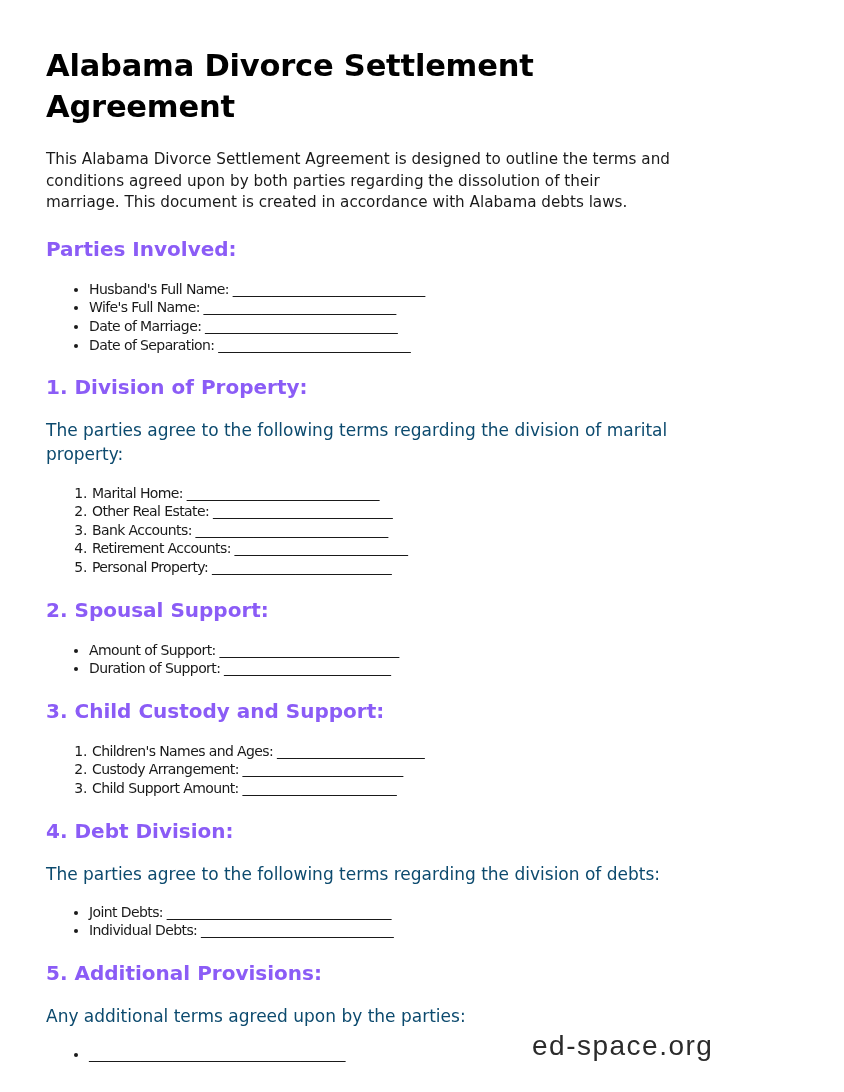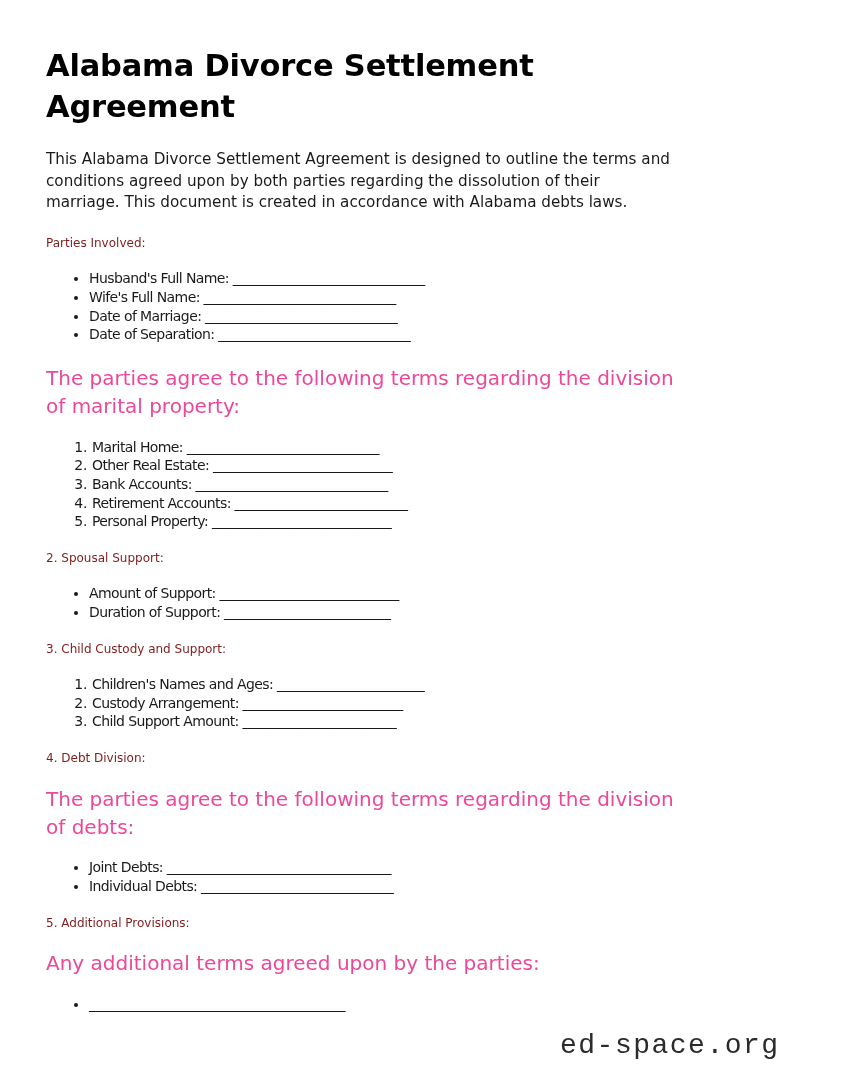--- a/index.html
+++ b/index.html
@@ -33,32 +33,32 @@
     max-width: 600px;
   }
   .intro {
     font-size: 15.2px;
     line-height: 1.42;
     margin: 0 0 22px 0;
     max-width: 748px;
     color: #1a1a1a;
   }
   h2.section-head {
-    font-size: 12px;
-    font-weight: normal;
+    font-size: 20px;
+    font-weight: bold;
     line-height: 1.3;
     margin: 0 0 18px 0;
-    color: #7f1d1d;
+    color: #8b5cf6;
   }
   p.lead {
-    font-size: 20px;
+    font-size: 17px;
     line-height: 1.42;
     margin: 0 0 17px 0;
     max-width: 760px;
-    color: #ec4899;
+    color: #0c4a6e;
   }
   ul.blanks, ol.blanks {
     margin: 0 0 20px 0;
     padding-left: 43px;
     font-size: 14px;
     line-height: 1.33;
     color: #1a1a1a;
   }
   ul.blanks { list-style-type: disc; }
   ol.blanks { list-style-type: decimal; padding-left: 46px; }
@@ -68,23 +68,23 @@
     white-space: nowrap;
   }
   ul.blanks li::marker, ol.blanks li::marker {
     color: #1a1a1a;
   }
   .blank {
     letter-spacing: -0.6px;
   }
   .watermark {
     position: absolute;
-    left: 560px;
+    left: 532px;
     top: 1030px;
-    font-family: Liberation Mono, monospace;
+    font-family: Liberation Sans, sans-serif;
     font-size: 28px;
     letter-spacing: 1.5px;
     color: #2b2b2b;
     white-space: nowrap;
   }
 </style>
 </head>
 <body>
 
 <div class="page">
@@ -95,20 +95,21 @@
 
   <h2 class="section-head">Parties Involved:</h2>
 
   <ul class="blanks">
     <li><span class="blank">Husband's Full Name: ______________________________</span></li>
     <li><span class="blank">Wife's Full Name: ______________________________</span></li>
     <li><span class="blank">Date of Marriage: ______________________________</span></li>
     <li><span class="blank">Date of Separation: ______________________________</span></li>
   </ul>
 
+  <h2 class="section-head">1. Division of Property:</h2>
   <p class="lead">The parties agree to the following terms regarding the division of marital property:</p>
   <ol class="blanks">
     <li><span class="blank">Marital Home: ______________________________</span></li>
     <li><span class="blank">Other Real Estate: ____________________________</span></li>
     <li><span class="blank">Bank Accounts: ______________________________</span></li>
     <li><span class="blank">Retirement Accounts: ___________________________</span></li>
     <li><span class="blank">Personal Property: ____________________________</span></li>
   </ol>
 
   <h2 class="section-head">2. Spousal Support:</h2>

